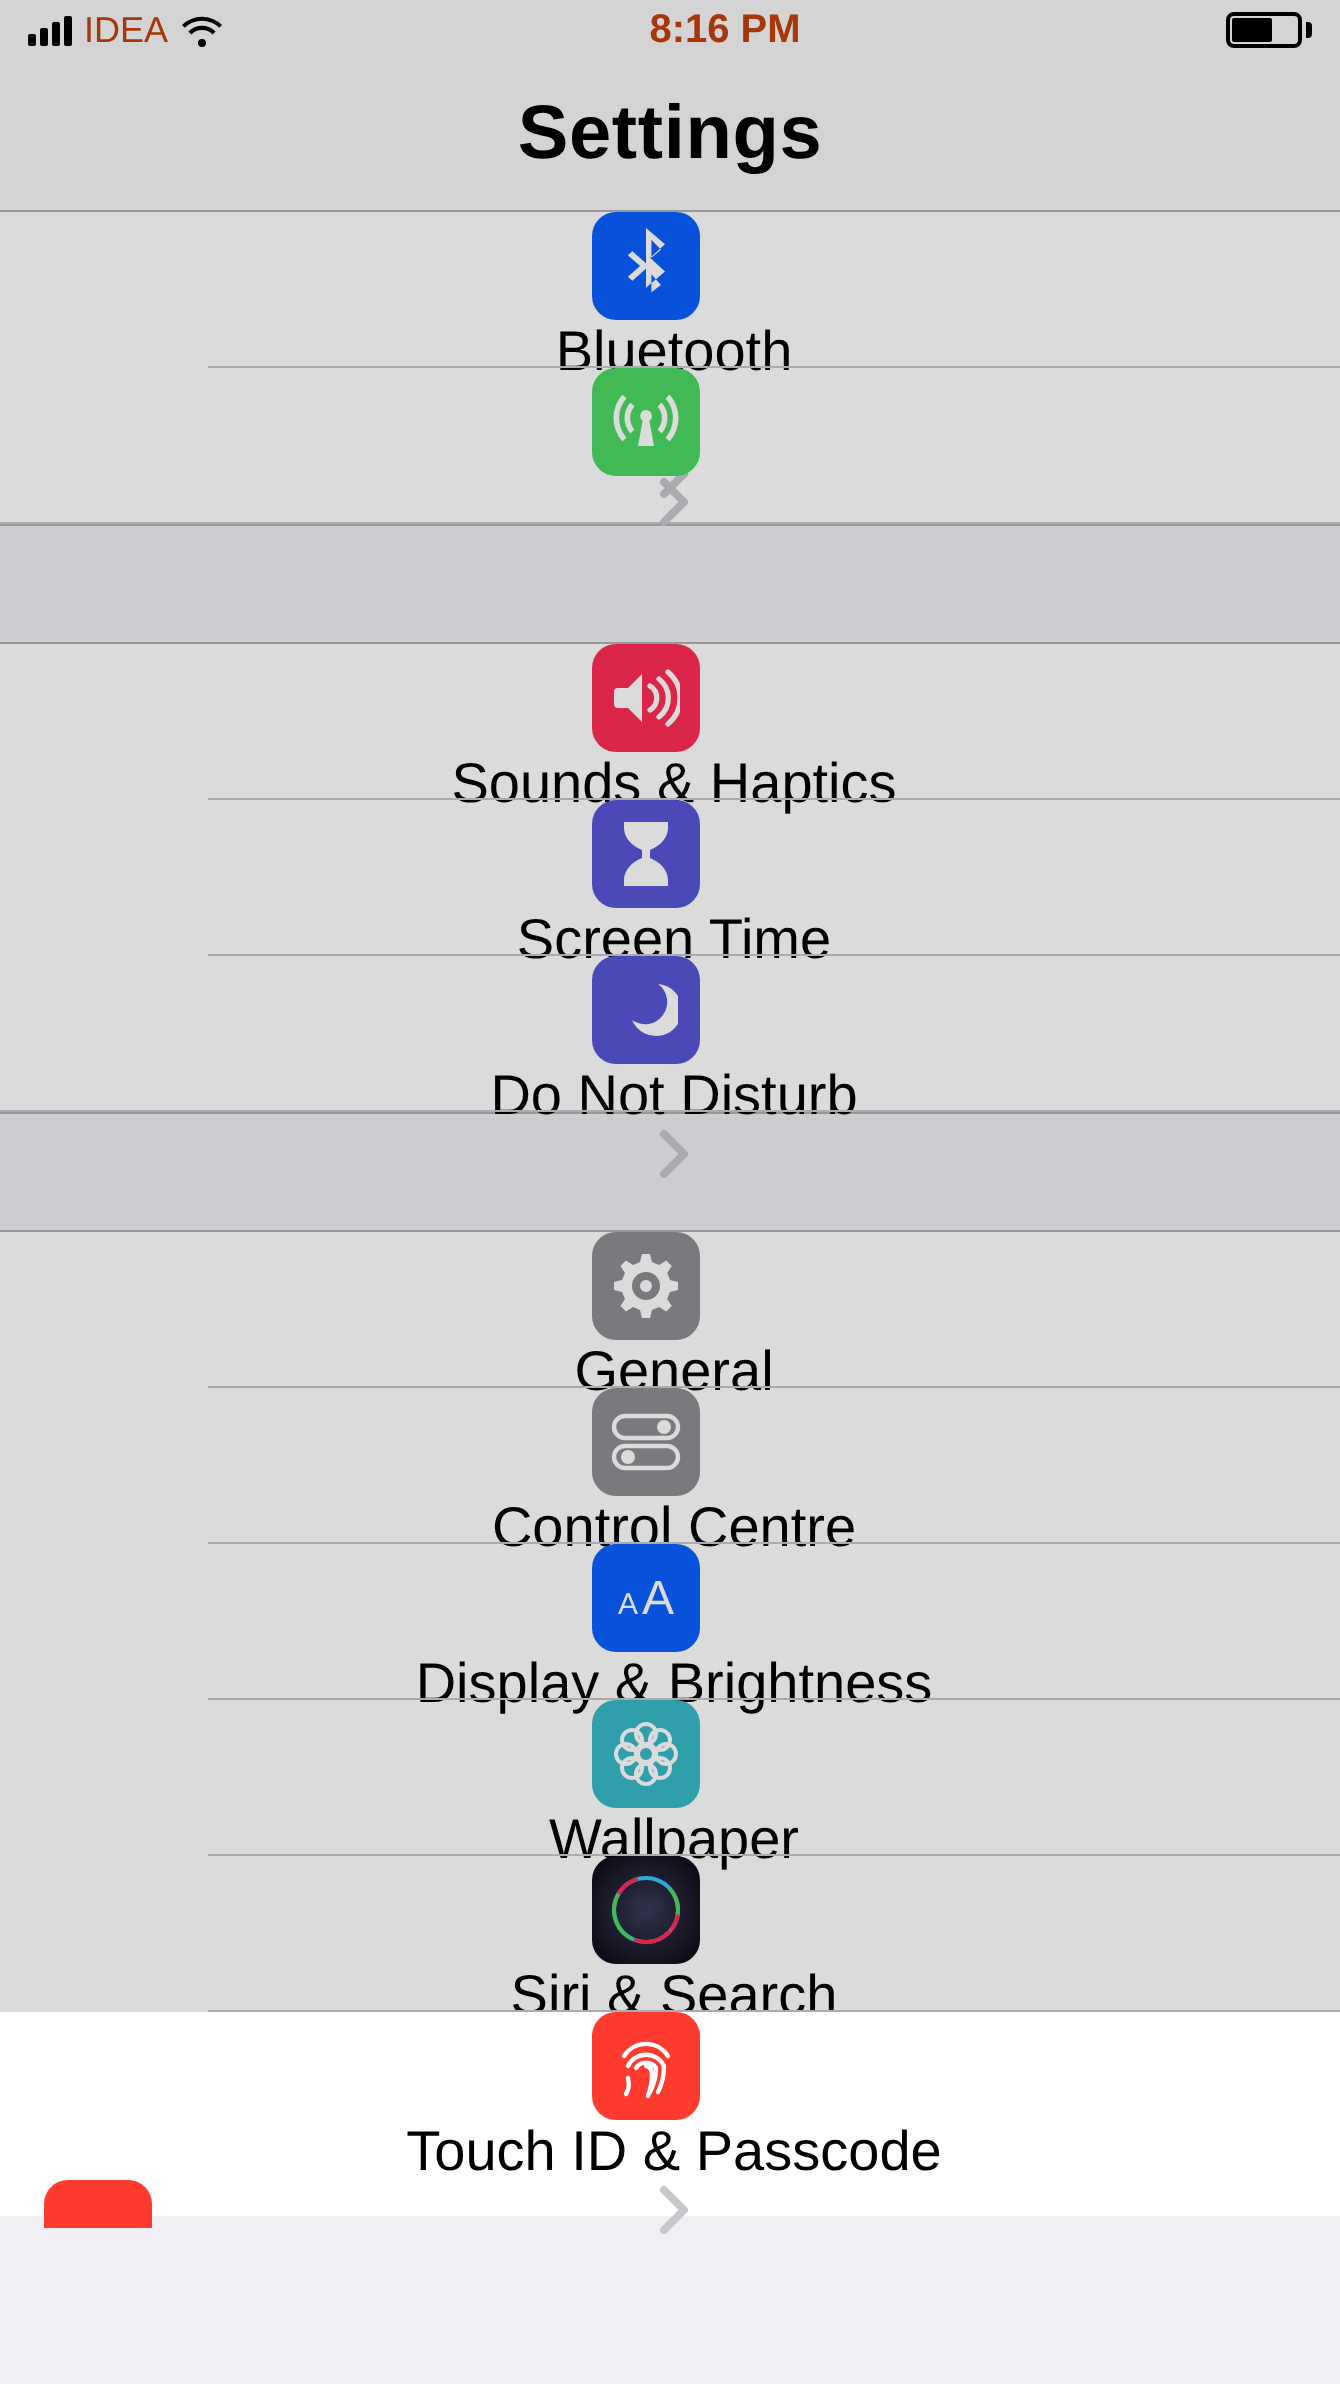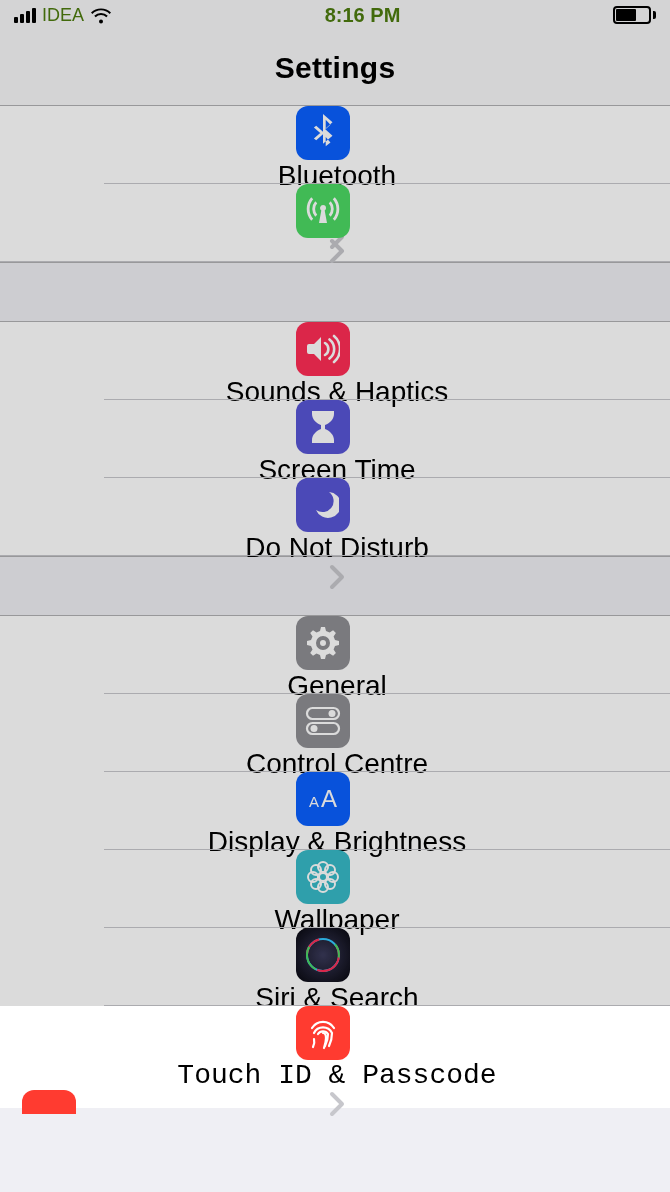--- a/index.html
+++ b/index.html
@@ -8,42 +8,42 @@
     font-family:-apple-system,"Helvetica Neue",Helvetica,Arial,sans-serif;
     background:#efeff4;
     overflow:hidden;
     position:relative;
   }
   
 
   .status-bar{
     height:30px;
     display:flex; align-items:center; justify-content:space-between;
-    padding:0 14px; font-size:20px; font-weight:500; color:#4d7c0f;
+    padding:0 14px; font-size:20px; font-weight:500; color:#c2410c;
     background:#f7f7f8;
   }
   .status-left{display:flex;align-items:center;gap:6px;}
   .signal{display:flex;align-items:flex-end;gap:2px;}
   .signal span{display:block;width:4px;background:#000;border-radius:1px;}
   .signal span:nth-child(1){height:6px;}
   .signal span:nth-child(2){height:9px;}
   .signal span:nth-child(3){height:12px;}
   .signal span:nth-child(4){height:15px;}
   .carrier{font-size:18px;font-weight:500;}
   .wifi svg{display:block;}
   .time{font-size:20px;font-weight:600;}
   .battery{display:flex;align-items:center;}
   .battery .body{width:38px;height:18px;border:2px solid #000;border-radius:4px;position:relative;margin-right:2px;}
   .battery .fill{position:absolute;left:1px;top:1px;bottom:1px;width:60%;background:#000;border-radius:1px;}
   .battery .nub{width:3px;height:8px;background:#000;border-radius:0 2px 2px 0;}
 
   .nav-title{
     height:76px; background:#f7f7f8;
     display:flex;align-items:center;justify-content:center;
-    font-size:30px;font-weight:700;letter-spacing:0.3px;
+    font-size:38px;font-weight:700;letter-spacing:0.3px;
     border-bottom:1px solid #b2b2b4;
   }
   .group{background:#fff;}
   .sep{height:60px;background:#efeff4;border-top:1px solid #b2b2b4;border-bottom:1px solid #b2b2b4;}
   .row{
     display:flex;align-items:center;
     height:78px; padding-left:22px; padding-right:18px;
     position:relative;
     flex-direction:column;
   }
@@ -59,21 +59,21 @@
   }
   .label{flex:1;font-size:28px;color:#000;}
   .value{font-size:28px;color:#8e8e93;margin-right:8px;text-align:right;}
   .chev{color:#c7c7cc;}
   .last-peek{height:24px;background:#fff;padding-left:22px;display:flex;align-items:flex-start;}
   .last-peek .icon-wrap{height:24px;border-radius:12px 12px 0 0;margin-top:6px;overflow:hidden;}
   .highlight{background:#fff;}
   
   .screen{position:relative;}
   .dim-layer{position:absolute;inset:0;background:rgba(0,0,0,.14);pointer-events:none;}
-  .row.highlight{position:relative; z-index:5;font-family:Liberation Mono, monospace;}
+  .row.highlight{position:relative; z-index:5;}
 </style>
 </head>
 <body>
 
 <div class="screen">
   <div class="dimmable">
 
   <div class="status-bar">
     <div class="status-left">
       <span class="signal">

